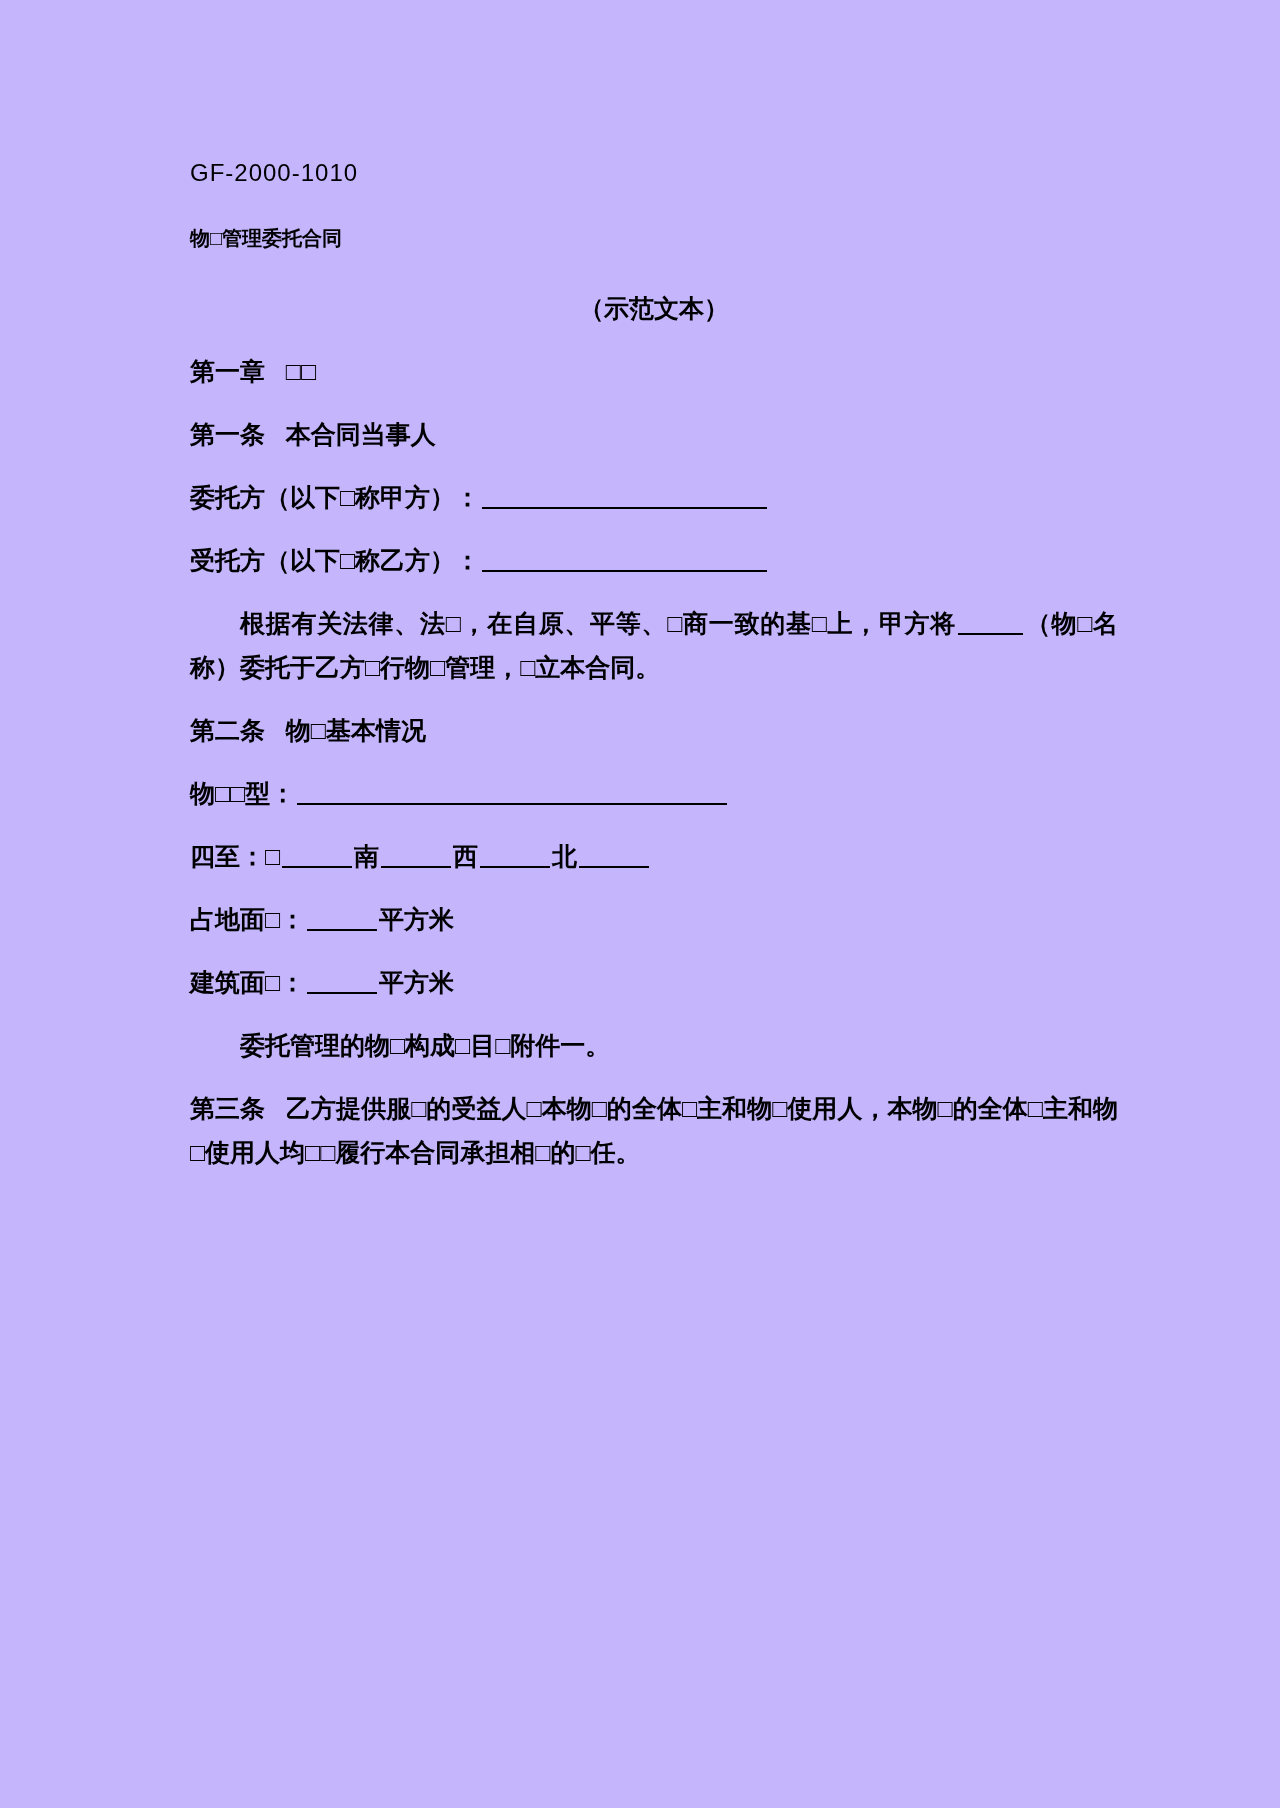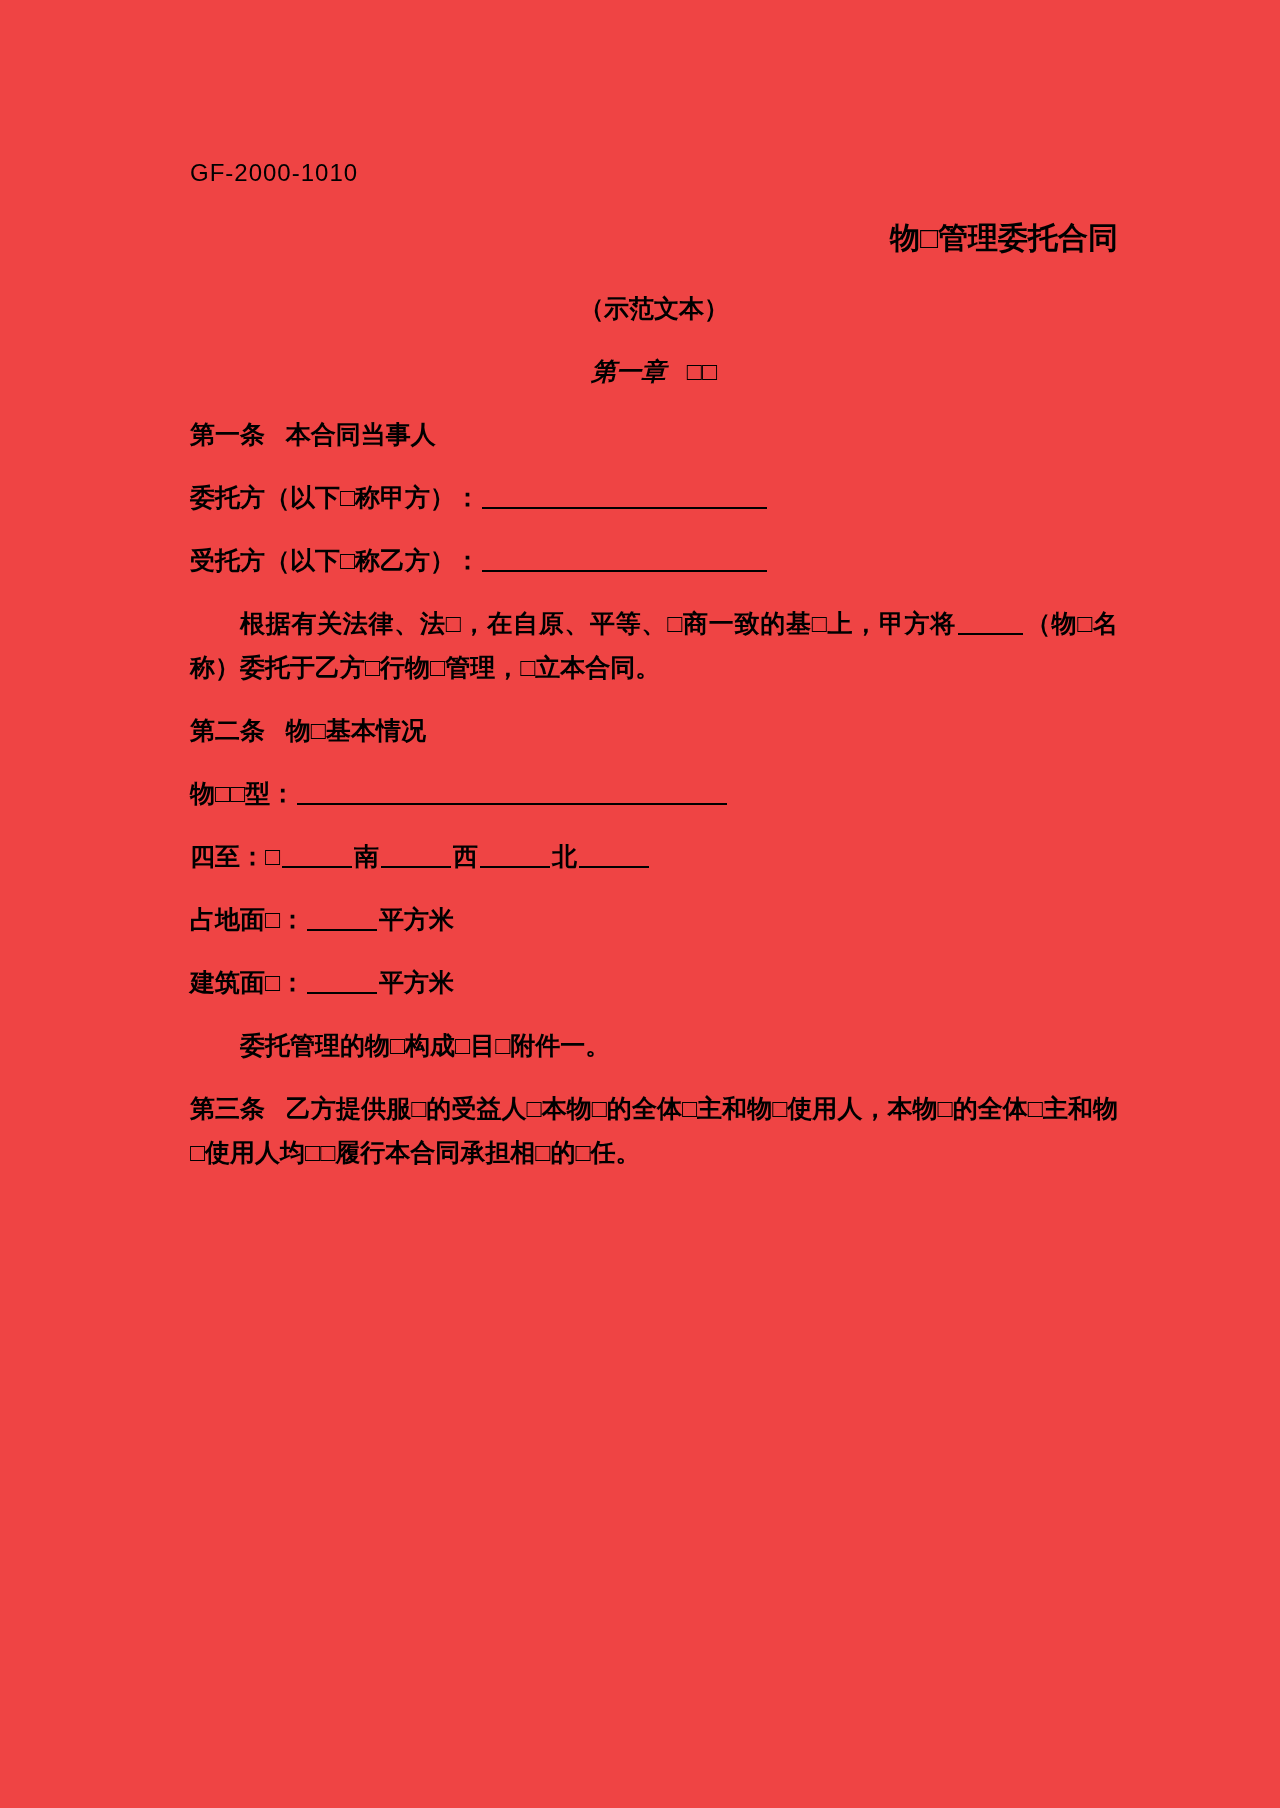--- a/index.html
+++ b/index.html
@@ -2,21 +2,21 @@
 <html><head>
 <meta charset="utf-8">
 <style>
   html, body { margin: 0; padding: 0; }
   body { background: #ffffff; }
 
   .page {
     position: relative;
     width: 1280px;
     height: 1808px;
-    background: #ef4444;
+    background: #c4b5fd;
     color: #000000;
     overflow: hidden;
   }
 
   .doc {
     box-sizing: border-box;
     padding: 151px 162px 0 190px;
     font-family: "Liberation Sans", "DejaVu Sans", sans-serif;
     font-size: 25px;
     font-weight: 600;
@@ -30,35 +30,33 @@
     word-break: break-all;
   }
 
   p.code {
     font-weight: 500;
     font-size: 24px;
     letter-spacing: 1px;
   }
 
   p.title {
-    text-align: right;
-    font-size: 30px;
+    text-align: left;
+    font-size: 20px;
     line-height: 48px;
     font-weight: 700;
     margin-top: 6px;
   }
 
   p.subtitle {
     text-align: center;
     margin-top: 24px;
   }
 
   p.chapter {
-    text-align: center;
-    font-style: italic;
   }
 
   p.just {
     text-align: justify;
   }
 
   p.indent {
     text-indent: 50px;
   }
 

